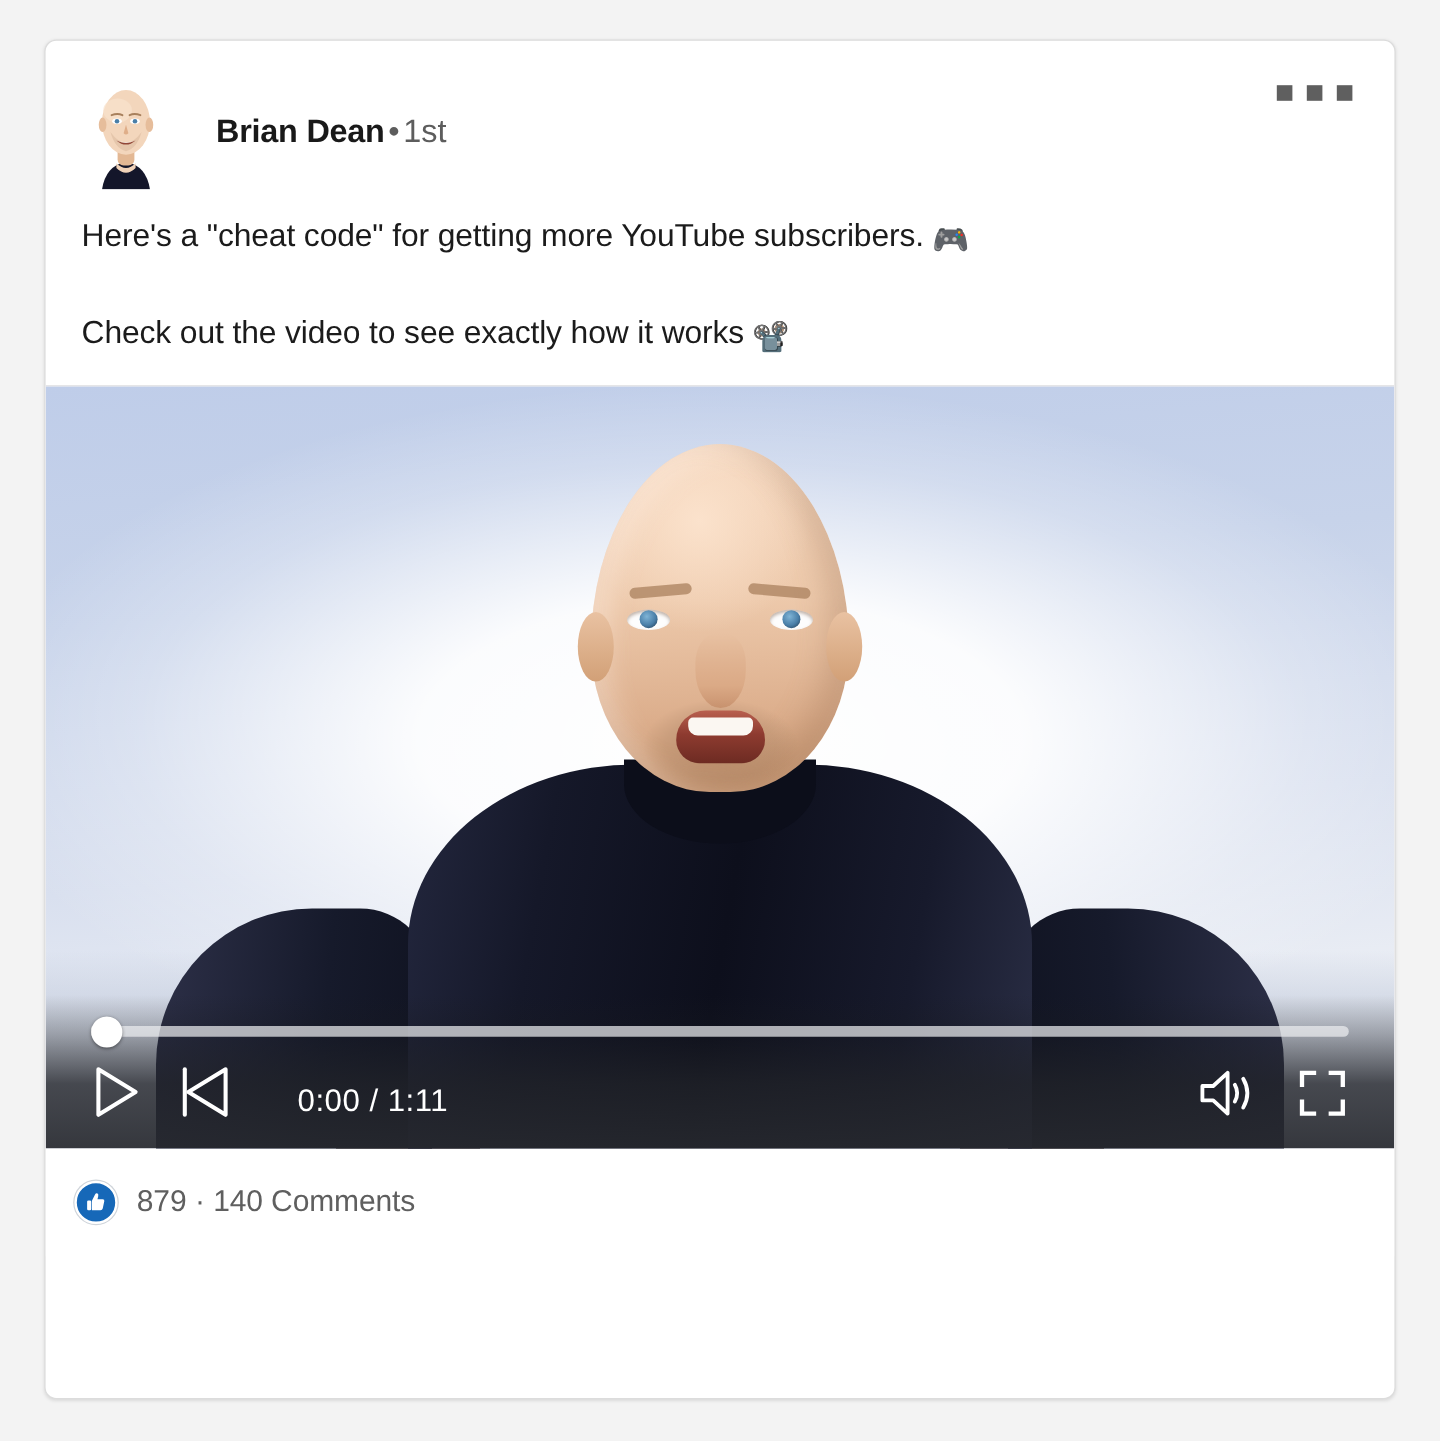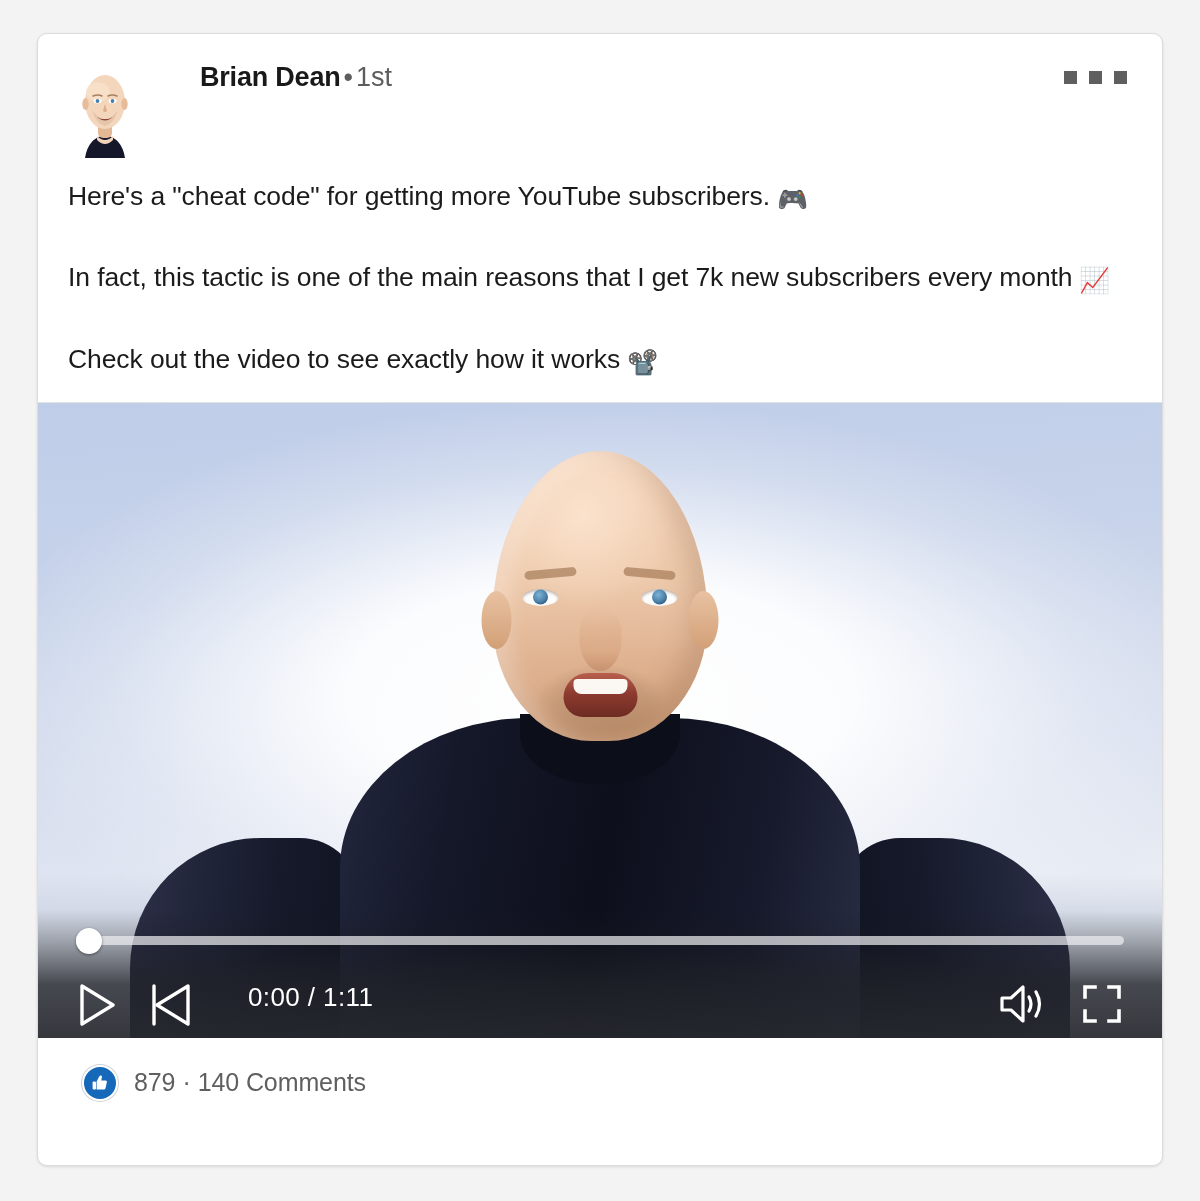--- a/index.html
+++ b/index.html
@@ -28,22 +28,21 @@
     box-sizing: border-box;
     overflow: hidden;
     box-shadow: 0 1px 3px rgba(0,0,0,0.10);
   }
 
   
   .post-header {
     position: relative;
     padding: 28px 30px 0 30px;
     display: flex;
-    align-items: flex-start;
-    gap: 20px;
+    align-items: center;
   }
   .avatar-wrap {
     width: 74px;
     height: 96px;
     flex: 0 0 74px;
     position: relative;
     overflow: hidden;
   }
   .avatar-art { position: absolute; inset: 0; }
   .author-block {
@@ -267,24 +266,24 @@
     width: 26px;
     height: 26px;
     border-radius: 50%;
     background: #ffffff;
     box-shadow: 0 1px 3px rgba(0,0,0,0.45);
     cursor: pointer;
   }
   .controls-row {
     position: absolute;
     left: 38px; right: 38px;
-    bottom: 4px;
+    bottom: 24px;
     height: 52px;
     display: flex;
-    align-items: flex-start;
+    align-items: flex-end;
   }
   .ctrl-btn {
     display: flex;
     align-items: center;
     justify-content: center;
     cursor: pointer;
     margin-right: 30px;
   }
   .time-label {
     color: #ffffff;
@@ -295,21 +294,21 @@
   }
   .spacer { flex: 1; }
   .ctrl-right { display: flex; align-items: center; gap: 34px; }
   .ctrl-right .ctrl-btn { margin-right: 0; }
 
   
   .post-footer {
     height: 90px;
     display: flex;
     align-items: center;
-    padding: 0 44px;
+    padding: 0 24px;
     background: #ffffff;
   }
   .reaction-badge {
     width: 32px;
     height: 32px;
     border-radius: 50%;
     background: #1668b8;
     border: 2px solid #ffffff;
     box-shadow: 0 0 0 1px #cfd4da;
     display: flex;
@@ -376,24 +375,20 @@
       <span></span>
       <span></span>
       <span></span>
     </div>
   </div>
 
   <div class="post-body">
     <p class="post-para">
       <span>Here's a "cheat code" for getting more YouTube subscribers.</span>
       <span class="emoji">🎮</span>
-    </p>
-    <p class="post-para">
-      <span>In fact, this tactic is one of the main reasons that I get 7k new subscribers every month</span>
-      <span class="emoji">📈</span>
     </p>
     <p class="post-para">
       <span>Check out the video to see exactly how it works</span>
       <span class="emoji">📽️</span>
     </p>
   </div>
 
   <div class="video-area">
     <div class="video-bg"></div>
     <div class="video-floor"></div>

